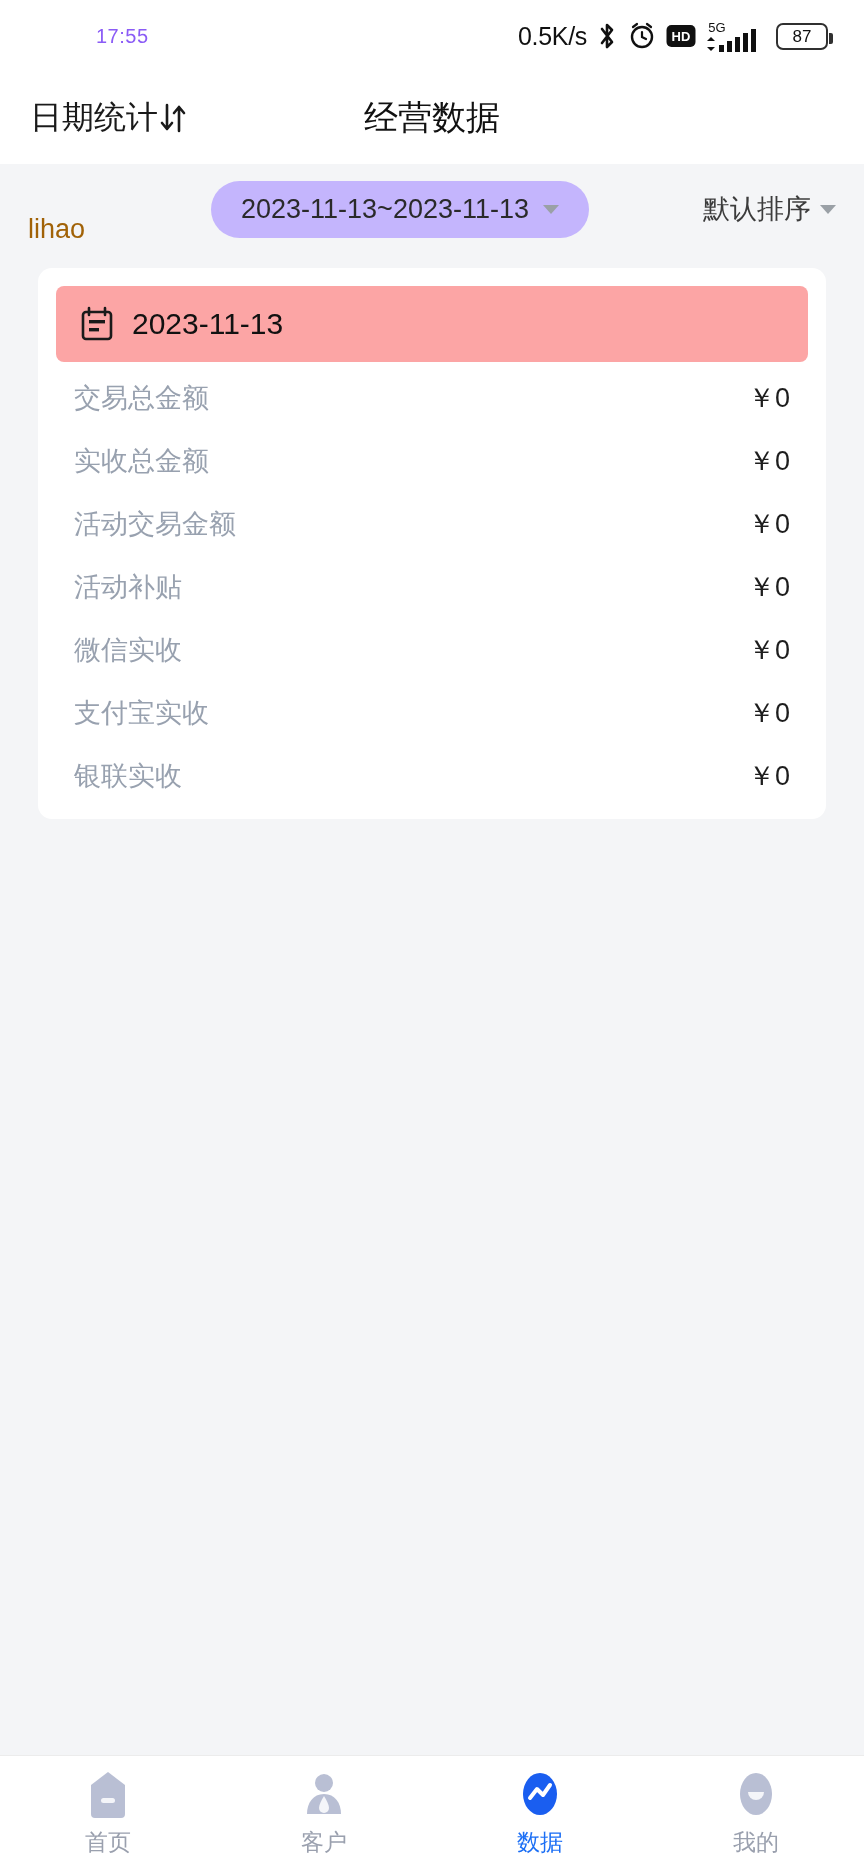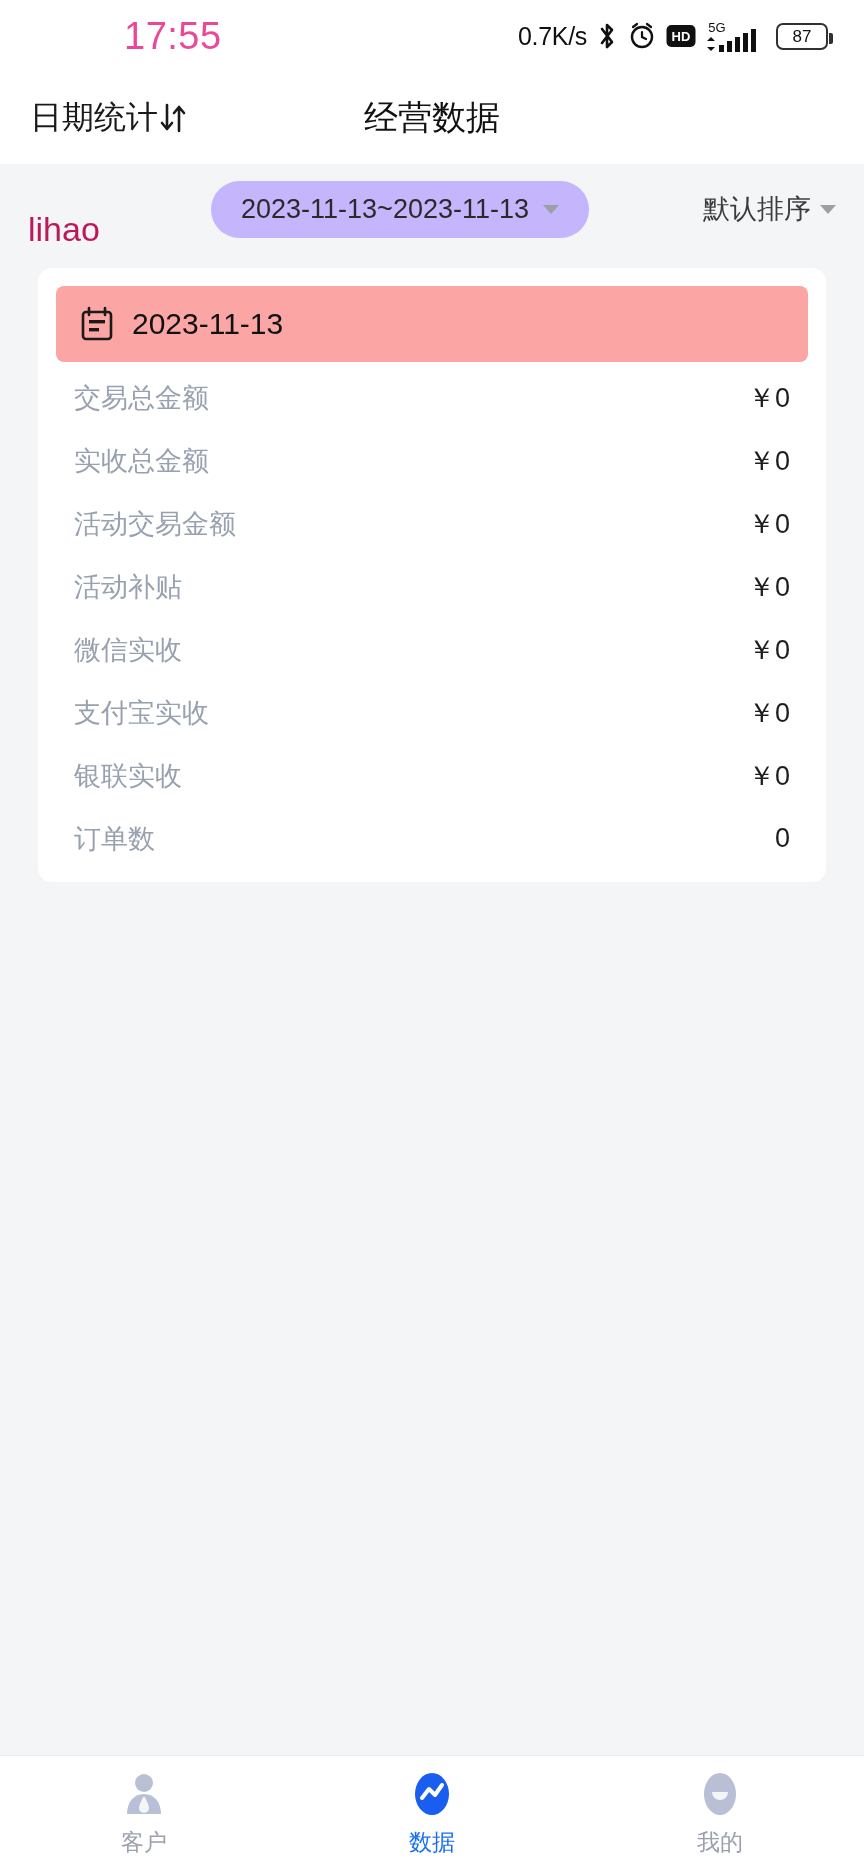--- a/index.html
+++ b/index.html
@@ -11,21 +11,21 @@
   }
   .phone { position:relative; width:864px; height:1872px; background:#f4f5f7; display:flex; flex-direction:column; }
 
   
   .statusbar {
     height:72px; background:#ffffff;
     display:flex; align-items:center;
     padding:0 36px;
     flex:0 0 auto;
   }
-  .sb-time { font-size:38px; color:#ec4899; font-weight:400; letter-spacing:.5px; margin-left:88px; }
+  .sb-time { font-size:20px; color:#8b5cf6; font-weight:400; letter-spacing:.5px; margin-left:60px; }
   .sb-right { margin-left:auto; display:flex; align-items:center; gap:9px; }
   .sb-speed { font-size:25px; color:#101010; letter-spacing:-.3px; }
   .sb-ico { display:flex; align-items:center; justify-content:center; }
   .battery {
     width:52px; height:27px; border:2.5px solid #303030; border-radius:7px;
     display:flex; align-items:center; justify-content:center; position:relative;
   }
   .battery:after {
     content:""; position:absolute; right:-7px; top:8px;
     width:4px; height:11px; background:#303030; border-radius:0 2px 2px 0;
@@ -54,21 +54,21 @@
     font-size:26px; color:#2b2b2b;
   }
 
   
   .filterbar {
     height:90px; background:#f4f5f7;
     display:flex; align-items:center;
     padding:0 28px; gap:12px;
     flex:0 0 auto;
   }
-  .fb-user { font-size:34px; color:#be185d; min-width:120px;margin-top:40px; }
+  .fb-user { font-size:27px; color:#a16207; min-width:120px;margin-top:40px; }
   .fb-date {
     background:#c4b5fd; border-radius:36px;
     padding:13px 30px;
     display:flex; align-items:center; gap:14px;
     font-size:27px; color:#2a2a2a;
     margin:0 auto;
   }
   .fb-sort {
     display:flex; align-items:center; gap:9px;
     font-size:27px; color:#3c3c3c;
@@ -114,21 +114,21 @@
   svg { display:block; }
 </style>
 </head>
 <body>
 
 <div class="phone">
 
   <div class="statusbar">
     <div class="sb-time">17:55</div>
     <div class="sb-right">
-      <div class="sb-speed">0.7K/s</div>
+      <div class="sb-speed">0.5K/s</div>
 
       <div class="sb-ico">
         <svg width="22" height="30" viewBox="0 0 22 30">
           <path d="M6 8 L16 21 L11 26 L11 4 L16 9 L6 22" fill="none" stroke="#101010" stroke-width="2.6" stroke-linejoin="round" stroke-linecap="round"></path>
         </svg>
       </div>
 
       <div class="sb-ico">
         <svg width="30" height="30" viewBox="0 0 30 30">
           <circle cx="15" cy="16" r="10" fill="none" stroke="#101010" stroke-width="2.4"></circle>
@@ -230,30 +230,35 @@
             <div class="row-value">￥0</div>
           </div>
           <div class="row">
             <div class="row-label">支付宝实收</div>
             <div class="row-value">￥0</div>
           </div>
           <div class="row">
             <div class="row-label">银联实收</div>
             <div class="row-value">￥0</div>
           </div>
-          <div class="row">
-            <div class="row-label">订单数</div>
-            <div class="row-value">0</div>
-          </div>
         </div>
     </div>
   </div>
 
   <div class="bottomnav">
 
+    <div class="nav-item">
+      <span>
+        <svg width="46" height="50" viewBox="0 0 46 50">
+          <path d="M23 2 L40 15 L40 44 A4 4 0 0 1 36 48 L10 48 A4 4 0 0 1 6 44 L6 15 Z" fill="#b9bfd4"></path>
+          <rect x="16" y="28" width="14" height="5" rx="2.5" fill="#f4f5f9"></rect>
+        </svg>
+      </span>
+      <span class="nav-label">首页</span>
+    </div>
 
     <div class="nav-item">
       <span>
         <svg width="46" height="50" viewBox="0 0 46 50">
           <circle cx="23" cy="13" r="9" fill="#b9bfd4"></circle>
           <path d="M23 24 C12 24 6 33 6 44 L40 44 C40 33 34 24 23 24 Z" fill="#b9bfd4"></path>
           <path d="M23 26 C20 31 18 35 18 38 A5 5 0 0 0 28 38 C28 35 26 31 23 26 Z" fill="#f4f5f9"></path>
         </svg>
       </span>
       <span class="nav-label">客户</span>

